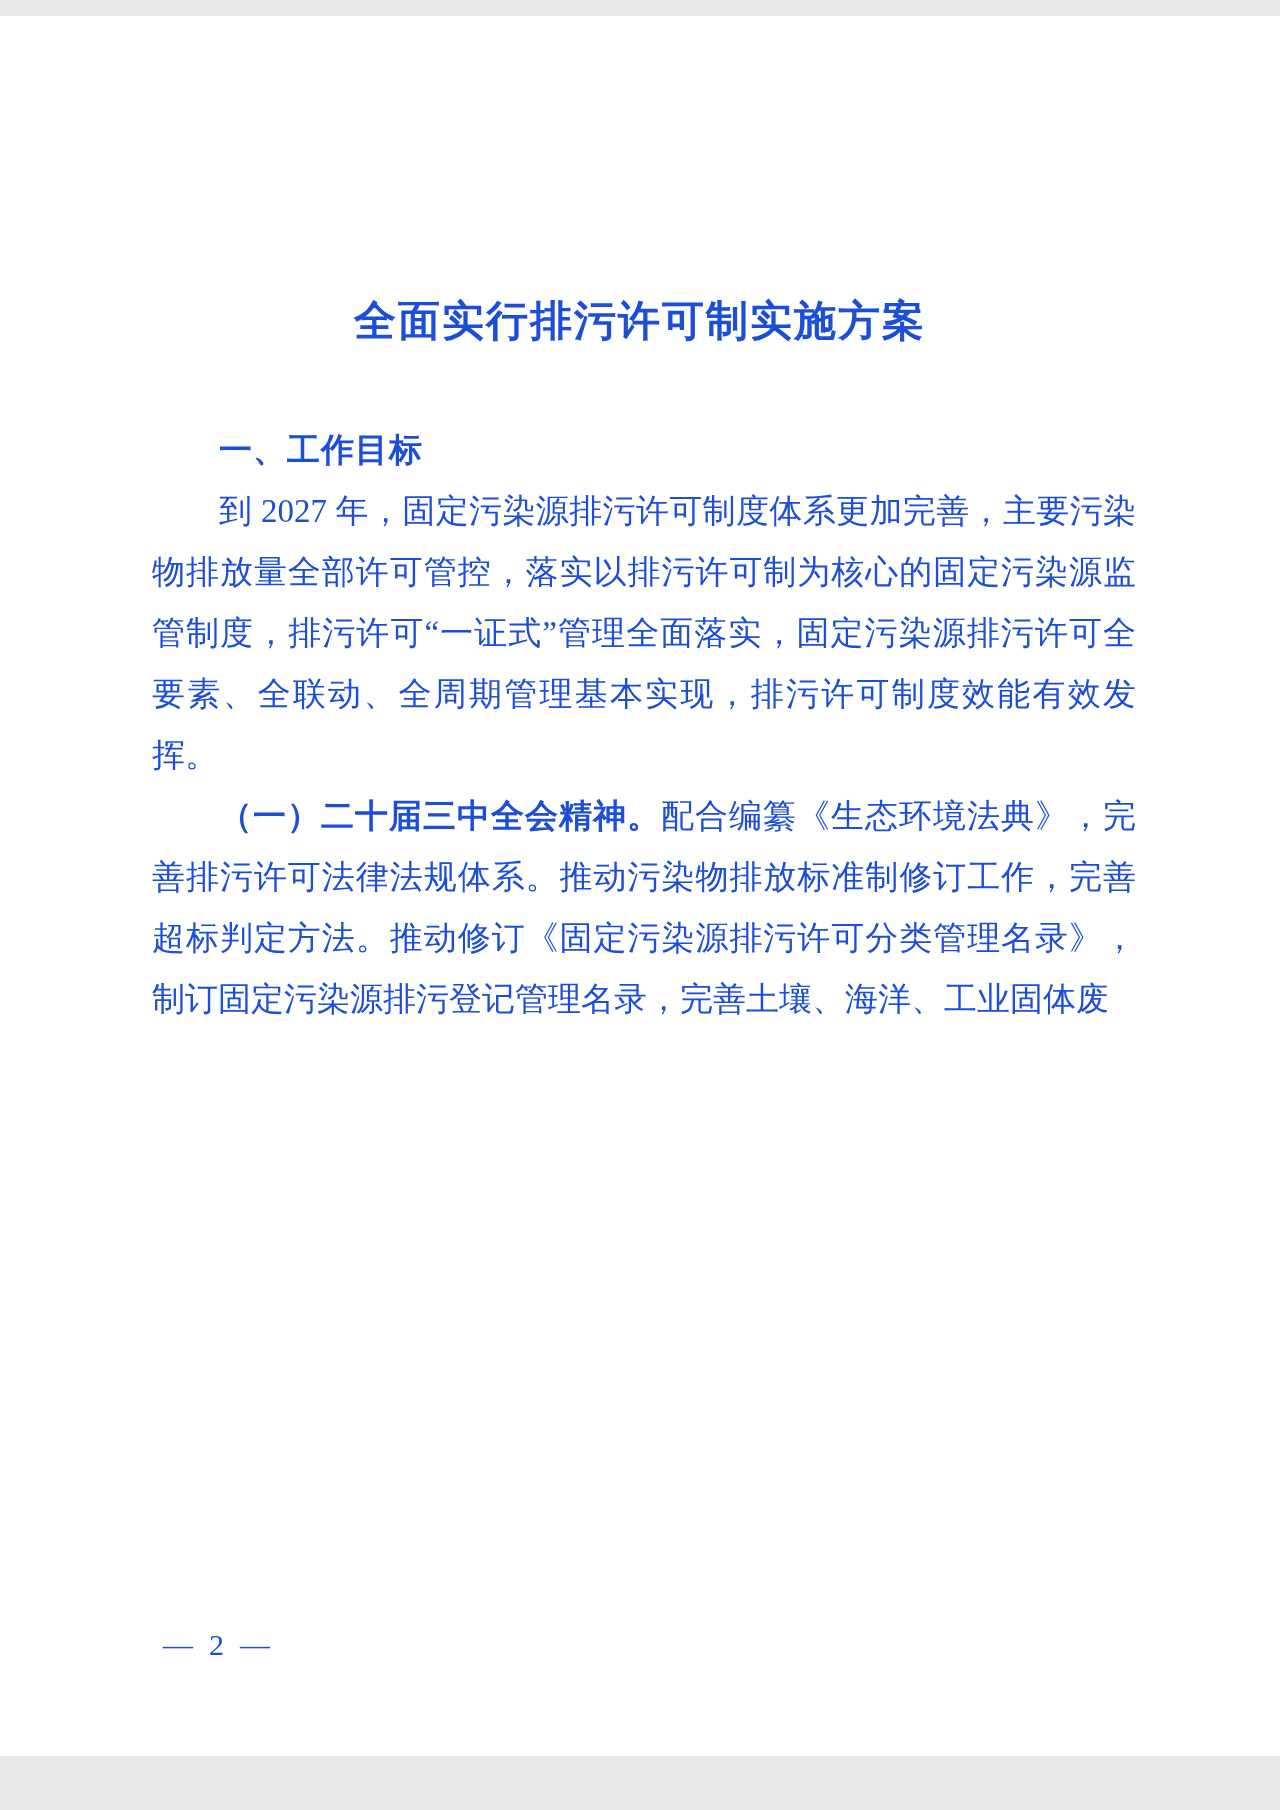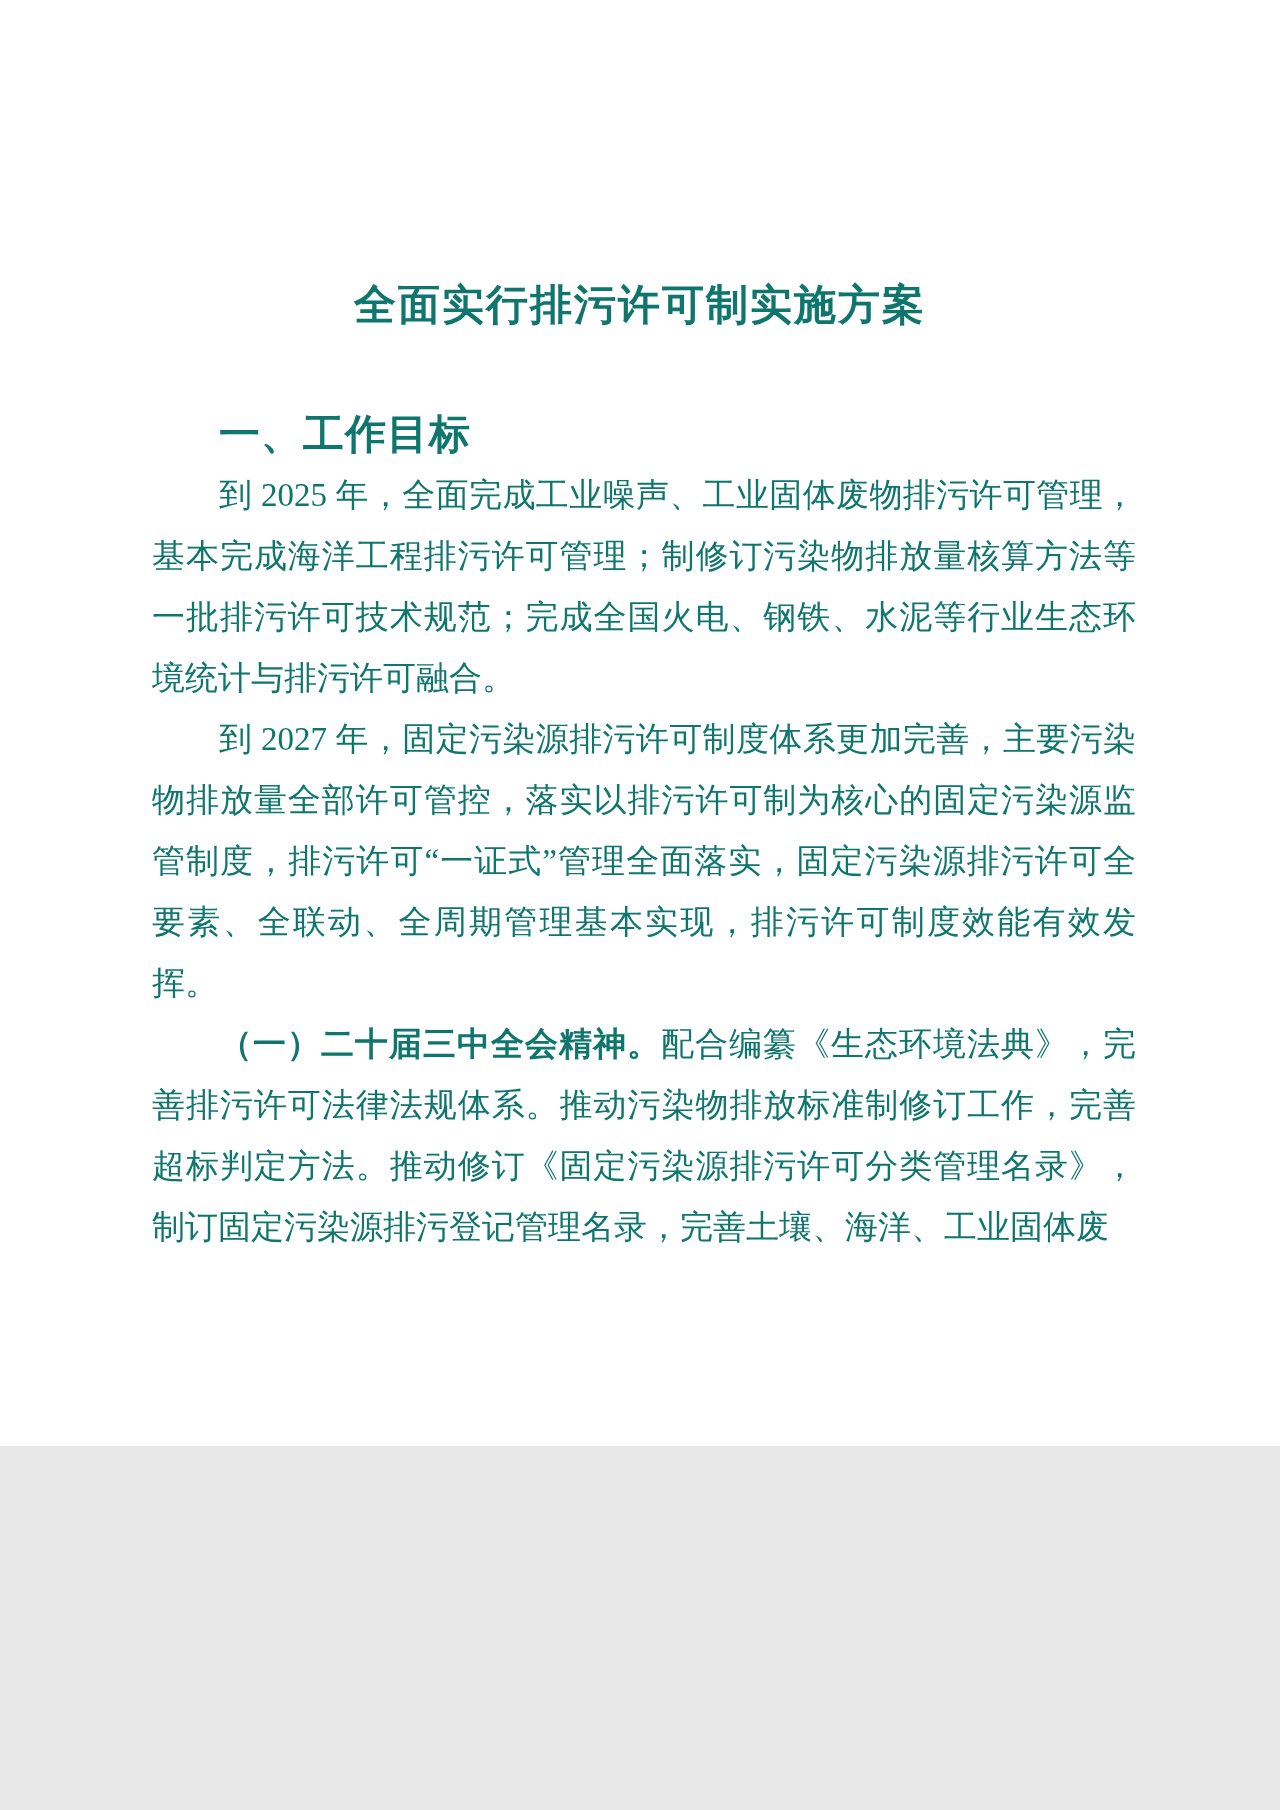--- a/index.html
+++ b/index.html
@@ -3,24 +3,24 @@
 <meta charset="utf-8">
 <style>
   html, body {
     margin: 0;
     padding: 0;
     background: #e8e8e8;
   }
   .page {
     position: relative;
     width: 1280px;
-    height: 1446px;
-    margin: 0 auto;
+    height: 1740px;
+    margin: 16px auto;
     background: #ffffff;
-    color: #0f766e;
+    color: #1d4ed8;
     overflow: hidden;
   }
   .doc-title {
     position: absolute;
     top: 278px;
     left: 150px;
     width: 980px;
     margin: 0;
     text-align: center;
     font-family: "Liberation Serif", "DejaVu Serif", serif;
@@ -39,23 +39,23 @@
     line-height: 61px;
     text-align: justify;
     text-justify: inter-ideograph;
   }
   .para {
     margin: 0;
     text-indent: 67px;
   }
   .section-heading {
     margin: 0;
-    font-family: Liberation Sans, sans-serif;
+    font-family: Liberation Serif, serif;
     font-weight: 700;
-    font-size: 41px;
+    font-size: 33px;
     line-height: 61px;
     text-indent: 67px;
     letter-spacing: 1px;
   }
   .bold-lead {
     font-weight: 700;
   }
   .page-footer {
     position: absolute;
     left: 163px;
@@ -73,21 +73,20 @@
 
 <div class="page">
 
   <h1 class="doc-title">全面实行排污许可制实施方案</h1>
 
   <div class="body-text">
 
 
     <h2 class="section-heading">一、工作目标</h2>
 
-    <p class="para">到 2025 年，全面完成工业噪声、工业固体废物排污许可管理，基本完成海洋工程排污许可管理；制修订污染物排放量核算方法等一批排污许可技术规范；完成全国火电、钢铁、水泥等行业生态环境统计与排污许可融合。</p>
 
     <p class="para">到 2027 年，固定污染源排污许可制度体系更加完善，主要污染物排放量全部许可管控，落实以排污许可制为核心的固定污染源监管制度，排污许可“一证式”管理全面落实，固定污染源排污许可全要素、全联动、全周期管理基本实现，排污许可制度效能有效发挥。</p>
 
 
     <p class="para"><span class="bold-lead">（一）二十届三中全会精神。</span><span>配合编纂《生态环境法典》，完善排污许可法律法规体系。推动污染物排放标准制修订工作，完善超标判定方法。推动修订《固定污染源排污许可分类管理名录》，制订固定污染源排污登记管理名录，完善土壤、海洋、工业固体废</span></p>
 
   </div>
 
   <div class="page-footer">
     <span>—</span>

